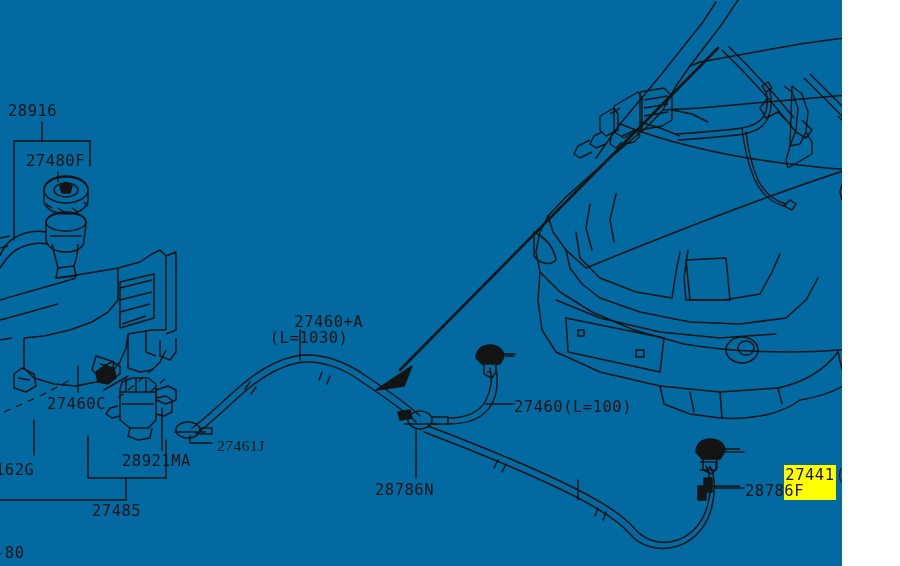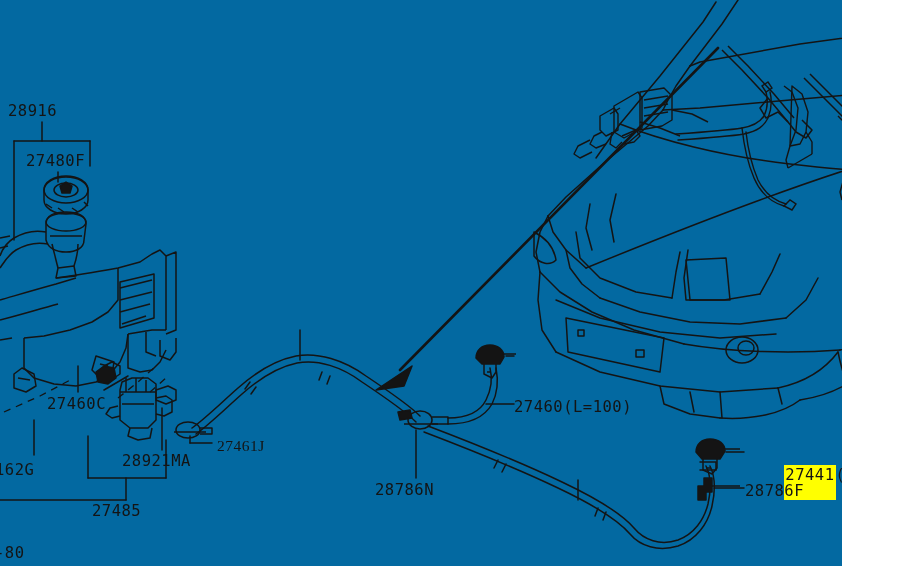--- a/index.html
+++ b/index.html
@@ -351,20 +351,23 @@
   <div class="lbl" style="left:26px; top:153px;"><span>27480F</span></div>
 
   <div class="lbl" style="left:47px; top:396px;"><span>27460C</span></div>
 
   <div class="lbl" style="left:-5px; top:462px;"><span>162G</span></div>
 
   <div class="lbl" style="left:122px; top:453px;"><span>28921MA</span></div>
 
   <div class="lbl" style="left:92px; top:503px;"><span>27485</span></div>
 
+  <div class="lbl two-line" style="left:255px; top:298px; text-align:center;">
+    <span>27460+A</span><span class="sub">(L=1030)</span>
+  </div>
 
   <div class="lbl" style="left:217px; top:437px;font-family:Liberation Serif, serif;"><span>27461J</span></div>
 
   <div class="lbl" style="left:375px; top:482px;"><span>28786N</span></div>
 
 
 
   <div class="lbl" style="left:514px; top:399px;"><span>27460(L=100)</span></div>
 
   <div class="lbl" style="left:745px; top:450px;">

